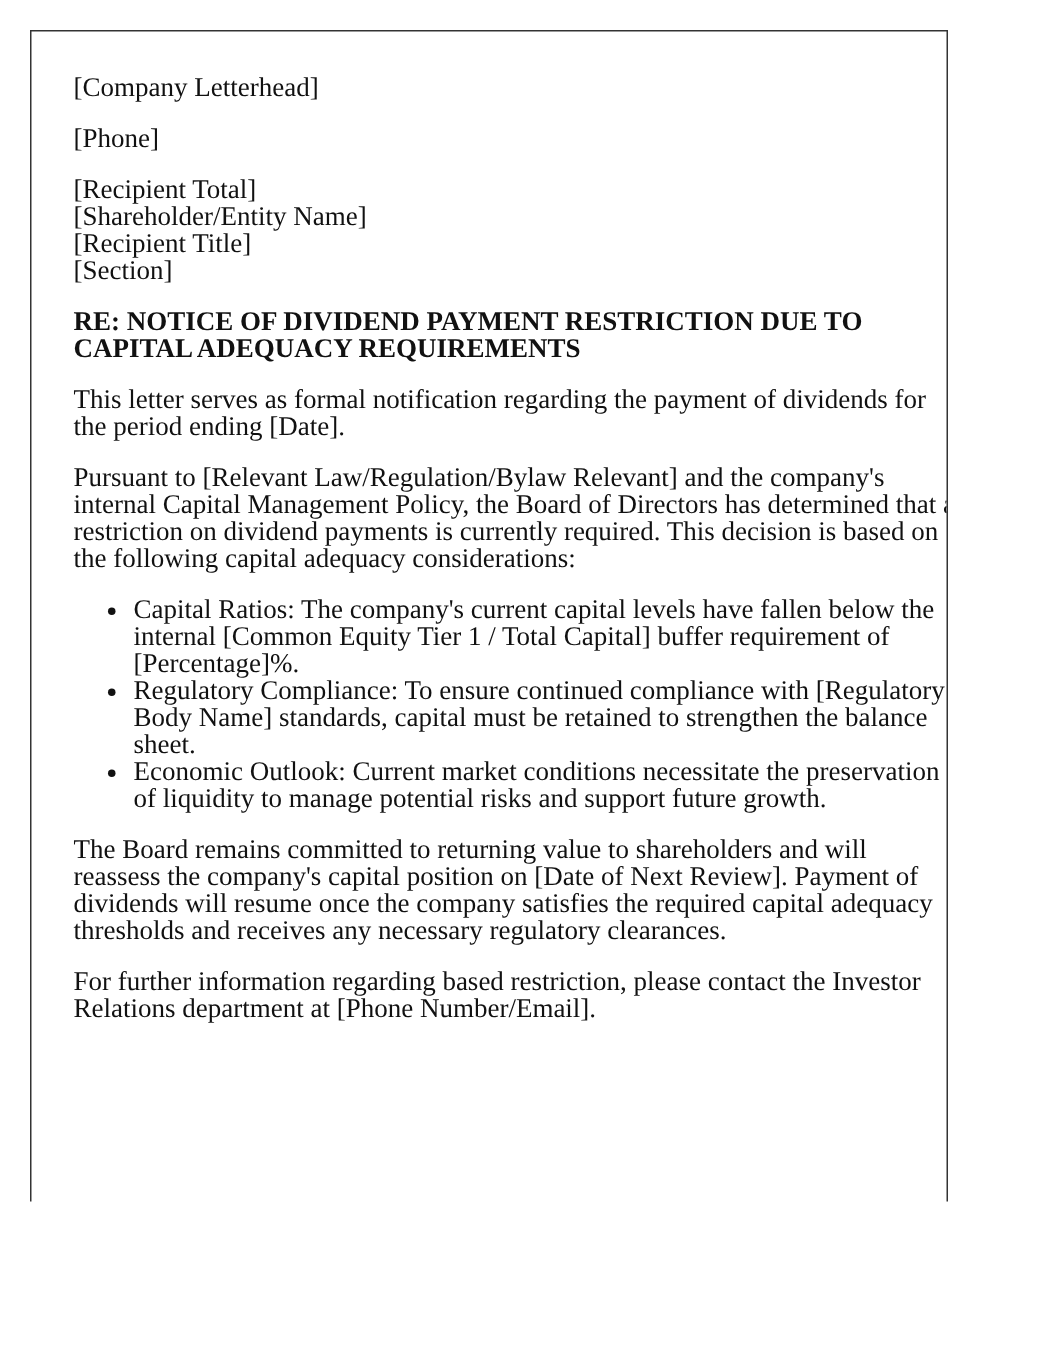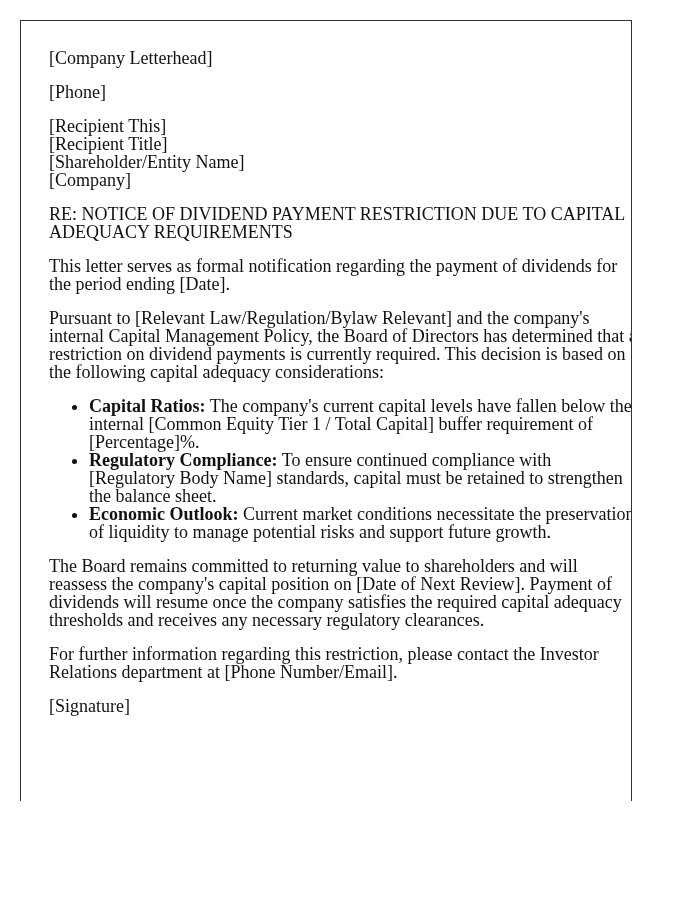--- a/index.html
+++ b/index.html
@@ -22,43 +22,42 @@
     }
     .content {
       position: absolute;
       left: 28px;
       top: 28px;
       width: 590px;
     }
     p { margin: 0 0 16px 0; }
     .addr p { margin: 0; }
     .addr { margin-bottom: 16px; }
-    .subject { font-weight: normal; margin-bottom: 16px; }
+    .subject { font-weight: bold; margin-bottom: 16px; }
     ul { margin: 0 0 16px 0; padding-left: 40px; }
     li { margin: 0; }
-    li b { font-weight: bold; }
+    li b { font-weight: normal; }
   </style>
 </head>
 <body>
 
 <div class="page">
   <div class="content">
     <p>[Company Letterhead]</p>
     <p>[Phone]</p>
     <div class="addr">
-      <p>[Recipient This]</p>
+      <p>[Recipient Total]</p>
+      <p>[Shareholder/Entity Name]</p>
       <p>[Recipient Title]</p>
-      <p>[Shareholder/Entity Name]</p>
-      <p>[Company]</p>
+      <p>[Section]</p>
     </div>
     <div class="subject">RE: NOTICE OF DIVIDEND PAYMENT RESTRICTION DUE TO CAPITAL ADEQUACY REQUIREMENTS</div>
     <p>This letter serves as formal notification regarding the payment of dividends for the period ending [Date].</p>
     <p>Pursuant to [Relevant Law/Regulation/Bylaw Relevant] and the company's internal Capital Management Policy, the Board of Directors has determined that a restriction on dividend payments is currently required. This decision is based on the following capital adequacy considerations:</p>
     <ul>
       <li><b>Capital Ratios:</b><span> The company's current capital levels have fallen below the internal [Common Equity Tier 1 / Total Capital] buffer requirement of [Percentage]%.</span></li>
       <li><b>Regulatory Compliance:</b><span> To ensure continued compliance with [Regulatory Body Name] standards, capital must be retained to strengthen the balance sheet.</span></li>
       <li><b>Economic Outlook:</b><span> Current market conditions necessitate the preservation of liquidity to manage potential risks and support future growth.</span></li>
     </ul>
     <p>The Board remains committed to returning value to shareholders and will reassess the company's capital position on [Date of Next Review]. Payment of dividends will resume once the company satisfies the required capital adequacy thresholds and receives any necessary regulatory clearances.</p>
-    <p>For further information regarding this restriction, please contact the Investor Relations department at [Phone Number/Email].</p>
-    <p>[Signature]</p>
+    <p>For further information regarding based restriction, please contact the Investor Relations department at [Phone Number/Email].</p>
   </div>
 </div>
 
 </body></html>

